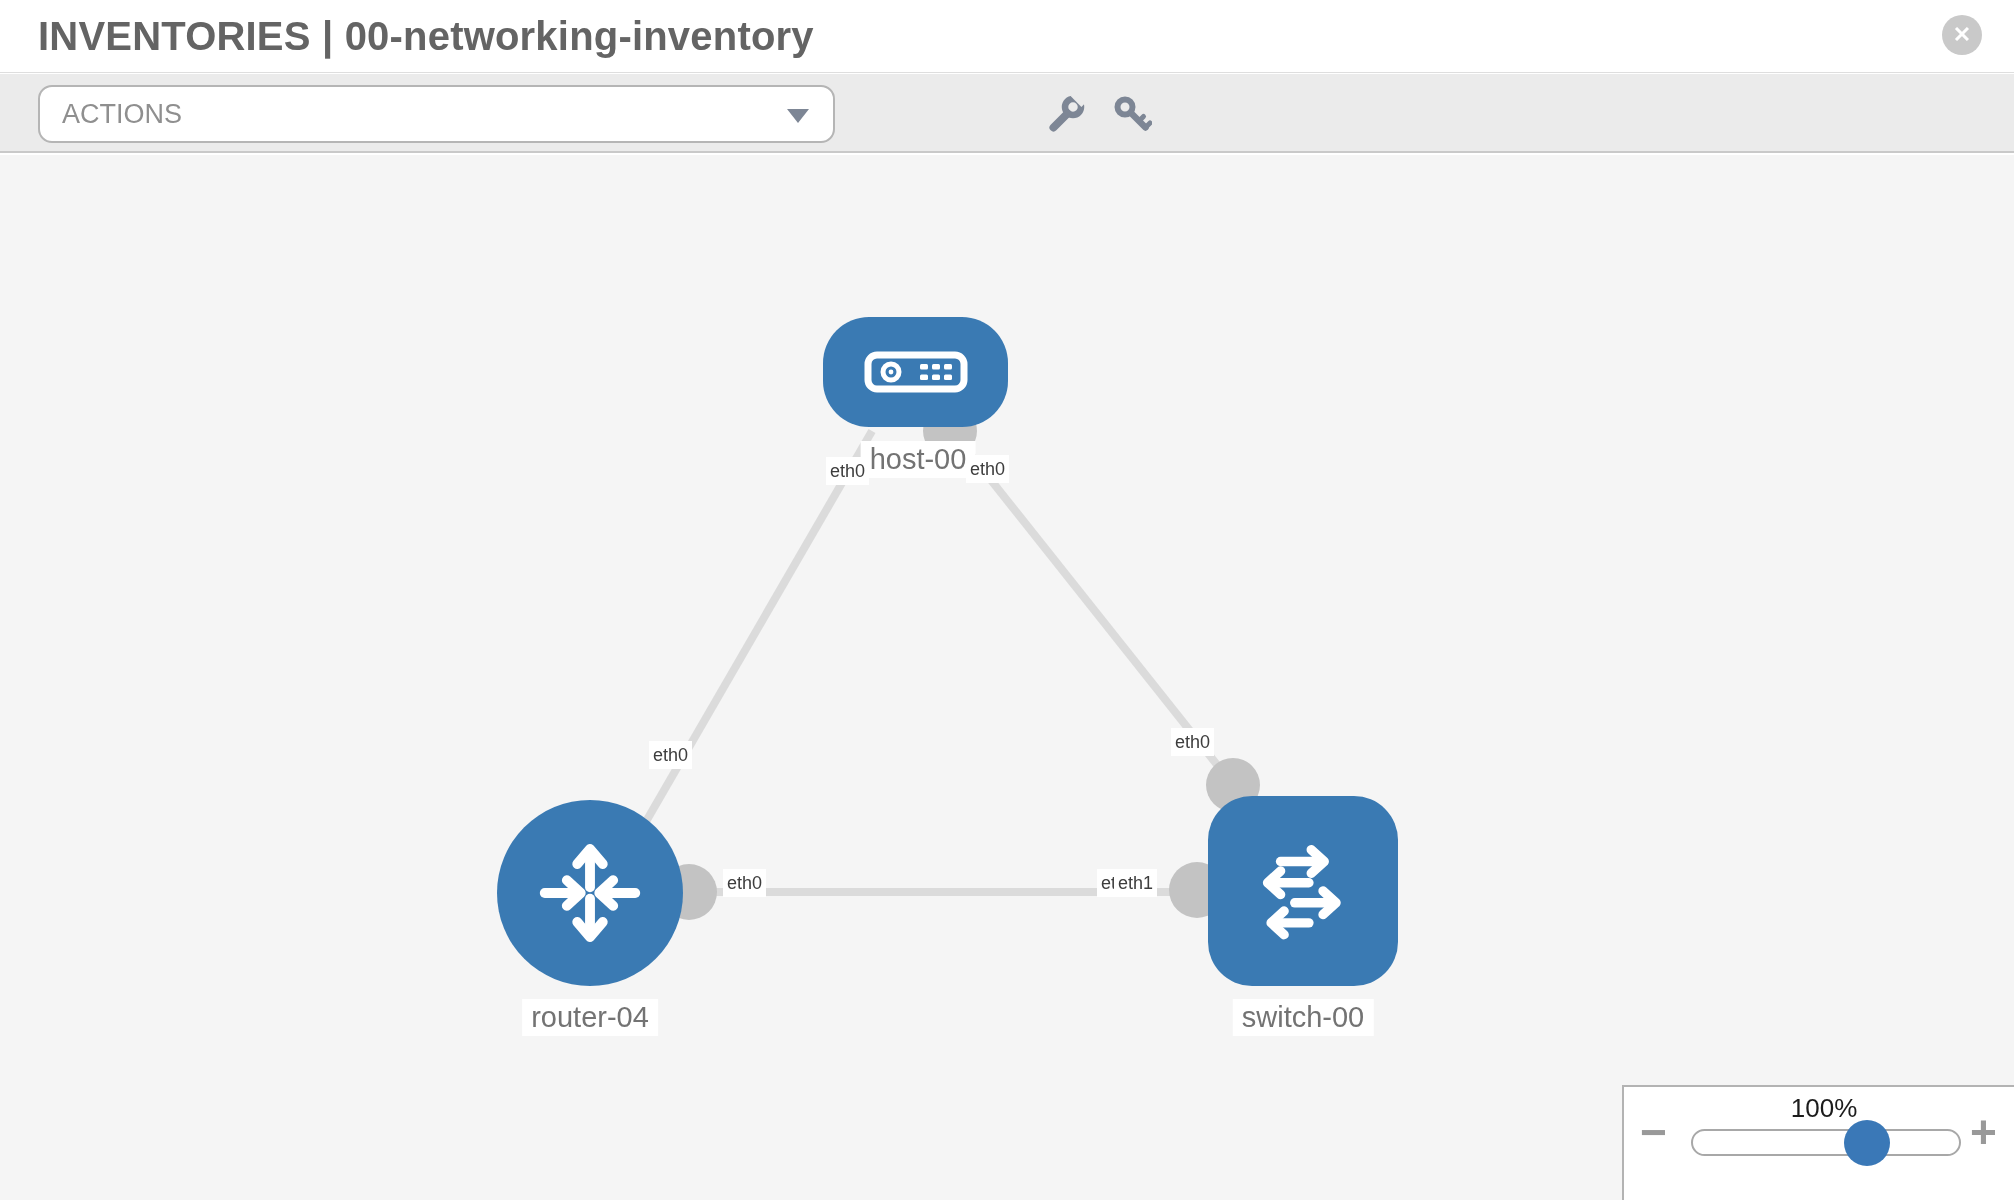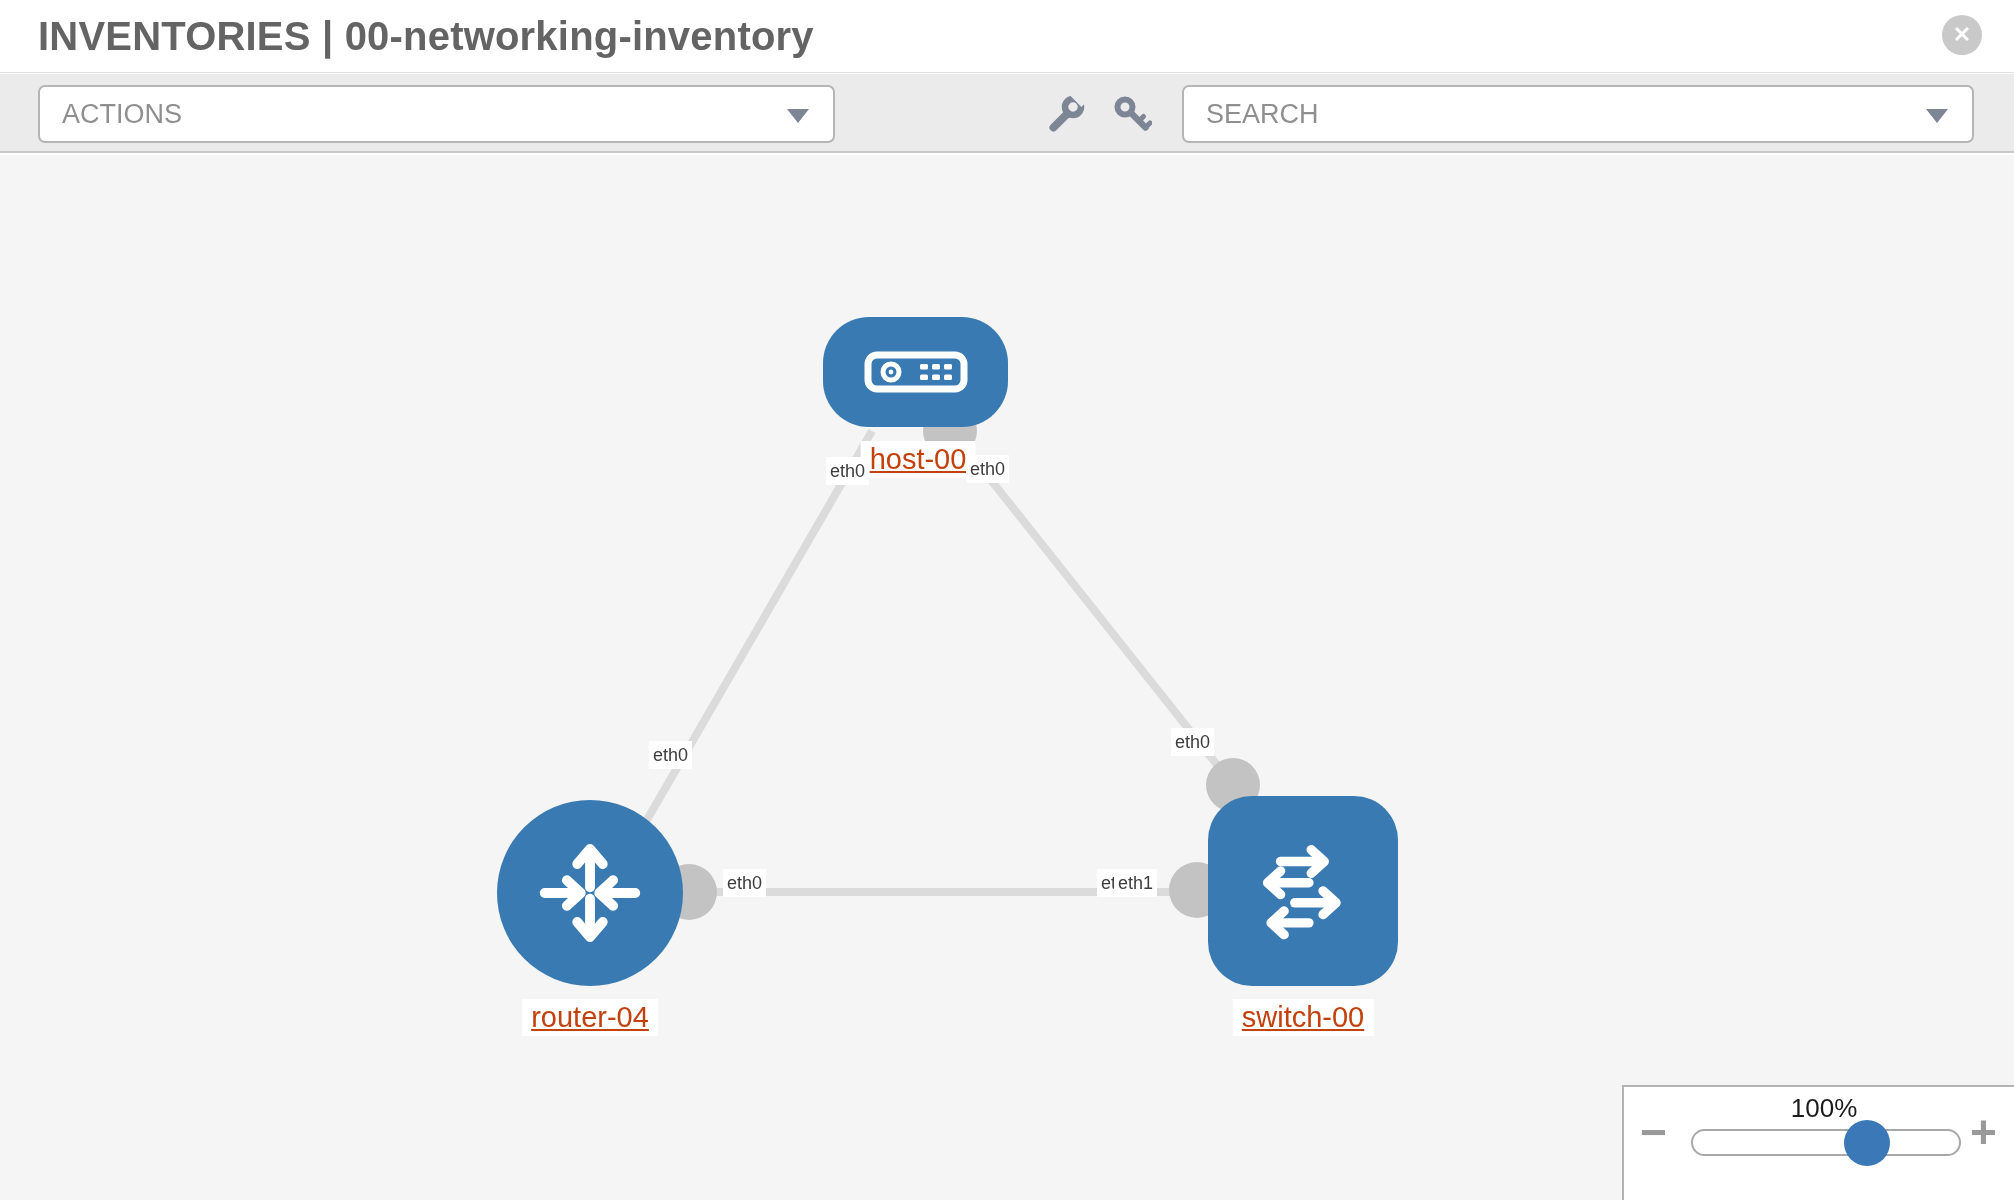--- a/index.html
+++ b/index.html
@@ -13,21 +13,21 @@
   .header-title { position:absolute; left:38px; top:0; line-height:72px;
     font-size:40px; font-weight:700; color:#646464; letter-spacing:.2px; }
   .close-btn { position:absolute; left:1942px; top:15px; width:40px; height:40px;
     border-radius:50%; background:#c9c9c9; color:#fff; text-align:center;
     line-height:40px; font-size:22px; font-weight:700; cursor:pointer; }
 
   
   .toolbar { position:absolute; top:74px; left:0; width:2014px; height:79px;
     background:#ebebeb; border-bottom:2px solid #c9c9c9; }
   .combo { position:absolute; top:11px; height:58px; background:#fff;
-    border:2px solid #b5b5b5; border-radius:7px; }
+    border:2px solid #b5b5b5; border-radius:14px; }
   .combo-text { position:absolute; left:22px; top:0; line-height:54px;
     font-size:27px; color:#8f8f8f; }
   .caret { position:absolute; right:24px; top:22px; width:0; height:0;
     border-left:11px solid transparent; border-right:11px solid transparent;
     border-top:14px solid #7d8695; }
   .combo-actions { left:38px; width:797px; }
   .combo-search { left:1182px; width:792px; }
   .tool-icon { position:absolute; top:20px; width:40px; height:40px; cursor:pointer; }
   .tool-icon.wrench { left:1046px; }
   .tool-icon.key { left:1112px; }
@@ -36,22 +36,22 @@
   .canvas { position:absolute; top:155px; left:0; width:2014px; height:1045px;
     background:#f5f5f5; }
   .links-svg { position:absolute; top:0; left:0; z-index:1; }
 
   .node { position:absolute; z-index:2; background:#3a7ab3; display:flex;
     align-items:center; justify-content:center; cursor:pointer; }
   .node-host   { left:823px; top:162px; width:185px; height:110px; border-radius:46px; }
   .node-router { left:497px; top:645px; width:186px; height:186px; border-radius:50%; }
   .node-switch { left:1208px; top:641px; width:190px; height:190px; border-radius:44px; }
 
-  .node-label { position:absolute; z-index:3; background:#fff; color:#c2410c;
-    font-size:29px; padding:2px 9px; white-space:nowrap; transform:translateX(-50%);text-decoration:underline; }
+  .node-label { position:absolute; z-index:3; background:#fff; color:#737373;
+    font-size:29px; padding:2px 9px; white-space:nowrap; transform:translateX(-50%); }
   .lbl-host   { left:918px;  top:286px; }
   .lbl-router { left:590px;  top:844px; }
   .lbl-switch { left:1303px; top:844px; }
 
   .iflabel { position:absolute; z-index:3; background:#fff; color:#3d3d3d;
     font-size:18px; line-height:26px; padding:1px 4px; white-space:nowrap; }
   .if-host-left    { left:826px;  top:302px; }
   .if-host-right   { left:966px;  top:300px; }
   .if-mid-left     { left:649px;  top:586px; }
   .if-mid-right    { left:1171px; top:573px; }
@@ -100,24 +100,20 @@
       <line x1="7.5" y1="33.5" x2="21.5" y2="19.5" stroke="#7d8695" stroke-width="8" stroke-linecap="round"></line>
     </svg>
 
     <svg class="tool-icon key" viewBox="0 0 40 40">
       <circle cx="13" cy="13" r="7.5" fill="none" stroke="#7d8695" stroke-width="6"></circle>
       <line x1="19" y1="19" x2="33.5" y2="33.5" stroke="#7d8695" stroke-width="6.5" stroke-linecap="round"></line>
       <line x1="27" y1="27" x2="31.5" y2="22.5" stroke="#7d8695" stroke-width="5" stroke-linecap="round"></line>
       <line x1="33.5" y1="33.5" x2="38" y2="29" stroke="#7d8695" stroke-width="5" stroke-linecap="round"></line>
     </svg>
 
-    <div class="combo combo-search">
-      <span class="combo-text">SEARCH</span>
-      <span class="caret"></span>
-    </div>
   </div>
 
   <div class="canvas">
 
     <svg class="links-svg" width="2014" height="1045" viewBox="0 0 2014 1045">
       <line x1="872" y1="276" x2="600" y2="746" stroke="#dbdbdb" stroke-width="8"></line>
       <line x1="952" y1="276" x2="1245" y2="645" stroke="#dbdbdb" stroke-width="8"></line>
       <line x1="655" y1="737" x2="1225" y2="737" stroke="#dbdbdb" stroke-width="8"></line>
       <circle cx="950" cy="276" r="27" fill="#c3c3c3"></circle>
       <circle cx="689" cy="737" r="28" fill="#c3c3c3"></circle>

